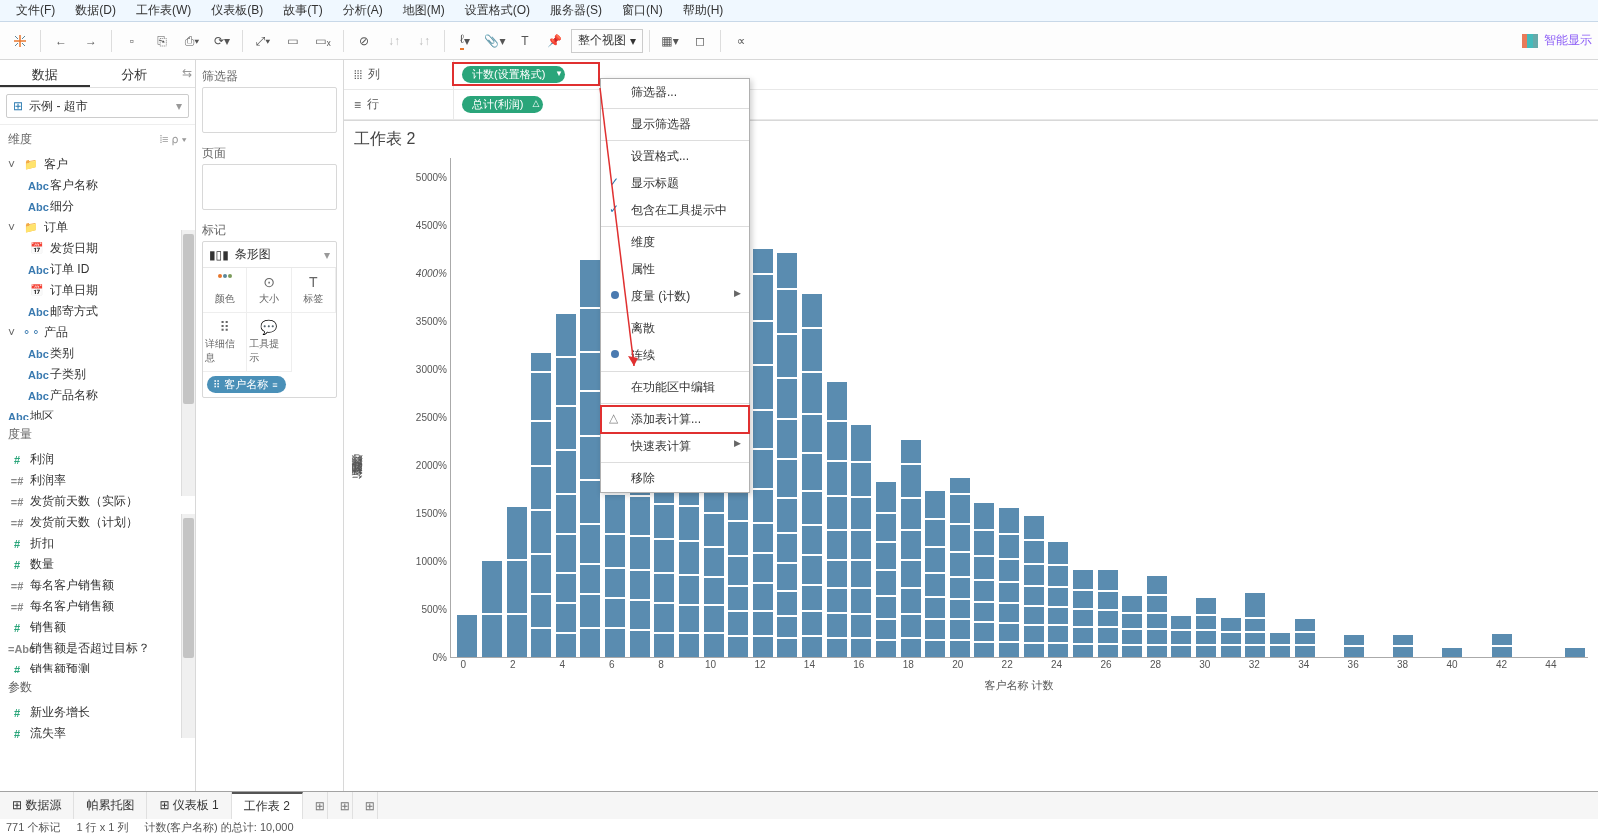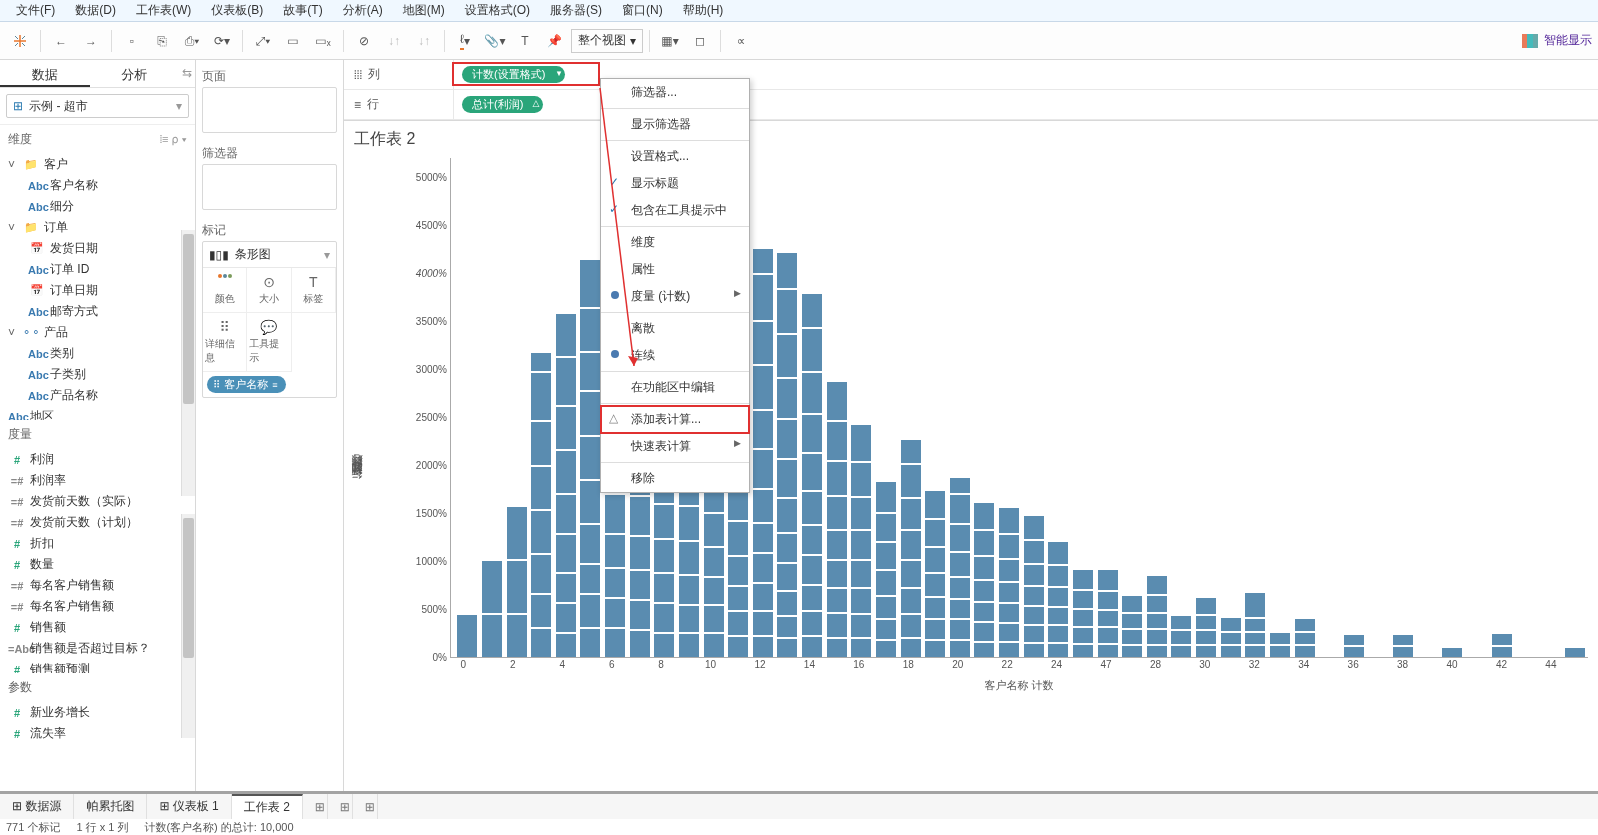--- a/index.html
+++ b/index.html
@@ -8,21 +8,21 @@
 
 .menubar { display: flex; background: #f0f8ff; border-bottom: 1px solid #c8d8e8; height: 22px; align-items: center; padding: 0 6px; }
 .menubar span { padding: 0 10px; cursor: pointer; font-size: 12px; }
 
 
 .toolbar { display: flex; align-items: center; background: #fdfdfd; border-bottom: 1px solid #d8d8d8; height: 38px; padding: 0 6px; gap: 2px; }
 .toolbar .tbtn { width: 28px; height: 28px; display: flex; align-items: center; justify-content: center; color: #555; cursor: pointer; border-radius: 2px; }
 .toolbar .sep { width: 1px; height: 22px; background: #ddd; margin: 0 4px; }
 .toolbar .drop { display: flex; align-items: center; border: 1px solid #ccc; height: 24px; padding: 0 6px; gap: 4px; font-size: 12px; }
 .toolbar .right { margin-left: auto; display: flex; align-items: center; gap: 6px; }
-.smartshow { display: flex; align-items: center; gap: 6px; color: #4c1d95; font-size: 12px; cursor: pointer; }
+.smartshow { display: flex; align-items: center; gap: 6px; color: #8b5cf6; font-size: 12px; cursor: pointer; }
 .smartshow-icon { width: 16px; height: 14px; background: linear-gradient(90deg,#e97b5a 33%, #4bb 33% 66%, #6aa 66%); }
 
 
 .main { display: flex; height: calc(835px - 22px - 38px - 28px - 16px); }
 
 
 .left { width: 196px; border-right: 1px solid #d8d8d8; display: flex; flex-direction: column; position: relative; }
 .datatabs { display: flex; border-bottom: 1px solid #e0e0e0; height: 28px; }
 .datatabs .tab { flex: 1; text-align: center; padding: 6px 0; font-size: 13px; cursor: pointer; }
 .datatabs .tab.active { border-bottom: 2px solid #333; }
@@ -102,21 +102,21 @@
 .ctx .ci { padding: 5px 10px 5px 30px; position: relative; cursor: pointer; }
 .ctx .csep { height: 1px; background: #ddd; margin: 2px 0; }
 .ctx .check { position: absolute; left: 8px; color: #2a7ab0; }
 .ctx .radio { position: absolute; left: 10px; width: 8px; height: 8px; border-radius: 50%; background: #4a7ab0; top: 8px; }
 .ctx .sub { position: absolute; right: 8px; color: #666; font-size: 9px; }
 .ctx .warn { position: absolute; left: 8px; color: #888; }
 
 .red-arrow { position: absolute; z-index: 200; pointer-events: none; }
 
 
-.bottom-tabs { position: absolute; bottom: 16px; left: 0; right: 0; height: 28px; border-top: 3px solid #a3a3a3; background: #f6f6f6; display: flex; align-items: center; }
+.bottom-tabs { position: absolute; bottom: 16px; left: 0; right: 0; height: 28px; border-top: 1px solid #a3a3a3; background: #f6f6f6; display: flex; align-items: center; }
 .bottom-tabs .btab { padding: 0 12px; height: 100%; display: flex; align-items: center; gap: 4px; font-size: 12px; border-right: 1px solid #e0e0e0; cursor: pointer; }
 .bottom-tabs .btab.active { background: #fff; border-top: 2px solid #555; }
 .bottom-tabs .bicon { width: 24px; text-align: center; color: #777; }
 
 .status { position: absolute; bottom: 0; left: 0; right: 0; height: 16px; background: #fff; font-size: 11px; color: #555; padding: 0 6px; display: flex; gap: 16px; align-items: center; }
 </style>
 </head>
 <body>
 
 <div class="menubar" id="menubar">
@@ -329,25 +329,25 @@
         </div>
         <div class="item">
           <span class="ficon ic-hash">#</span>
           <span>流失率</span>
         </div>
       </div>
   </div>
 
   <div class="cards">
     <div>
+      <div class="card-title">筛选器</div>
+      <div class="card-box card-empty"></div>
+    </div>
+    <div>
       <div class="card-title">页面</div>
-      <div class="card-box card-empty"></div>
-    </div>
-    <div>
-      <div class="card-title">筛选器</div>
       <div class="card-box card-empty"></div>
     </div>
     <div>
       <div class="card-title">标记</div>
       <div class="card-box marks-card">
         <div class="mark-type">
           <span>▮▯▮</span>
           <span>条形图</span>
           <span style="margin-left:auto;color:#999">▾</span>
         </div>
@@ -793,21 +793,21 @@
             <div class="x-tick" style="left: 14.1304%;">6</div>
             <div class="x-tick" style="left: 18.4783%;">8</div>
             <div class="x-tick" style="left: 22.8261%;">10</div>
             <div class="x-tick" style="left: 27.1739%;">12</div>
             <div class="x-tick" style="left: 31.5217%;">14</div>
             <div class="x-tick" style="left: 35.8696%;">16</div>
             <div class="x-tick" style="left: 40.2174%;">18</div>
             <div class="x-tick" style="left: 44.5652%;">20</div>
             <div class="x-tick" style="left: 48.913%;">22</div>
             <div class="x-tick" style="left: 53.2609%;">24</div>
-            <div class="x-tick" style="left: 57.6087%;">47</div>
+            <div class="x-tick" style="left: 57.6087%;">26</div>
             <div class="x-tick" style="left: 61.9565%;">28</div>
             <div class="x-tick" style="left: 66.3043%;">30</div>
             <div class="x-tick" style="left: 70.6522%;">32</div>
             <div class="x-tick" style="left: 75%;">34</div>
             <div class="x-tick" style="left: 79.3478%;">36</div>
             <div class="x-tick" style="left: 83.6957%;">38</div>
             <div class="x-tick" style="left: 88.0435%;">40</div>
             <div class="x-tick" style="left: 92.3913%;">42</div>
             <div class="x-tick" style="left: 96.7391%;">44</div>
           </div>

